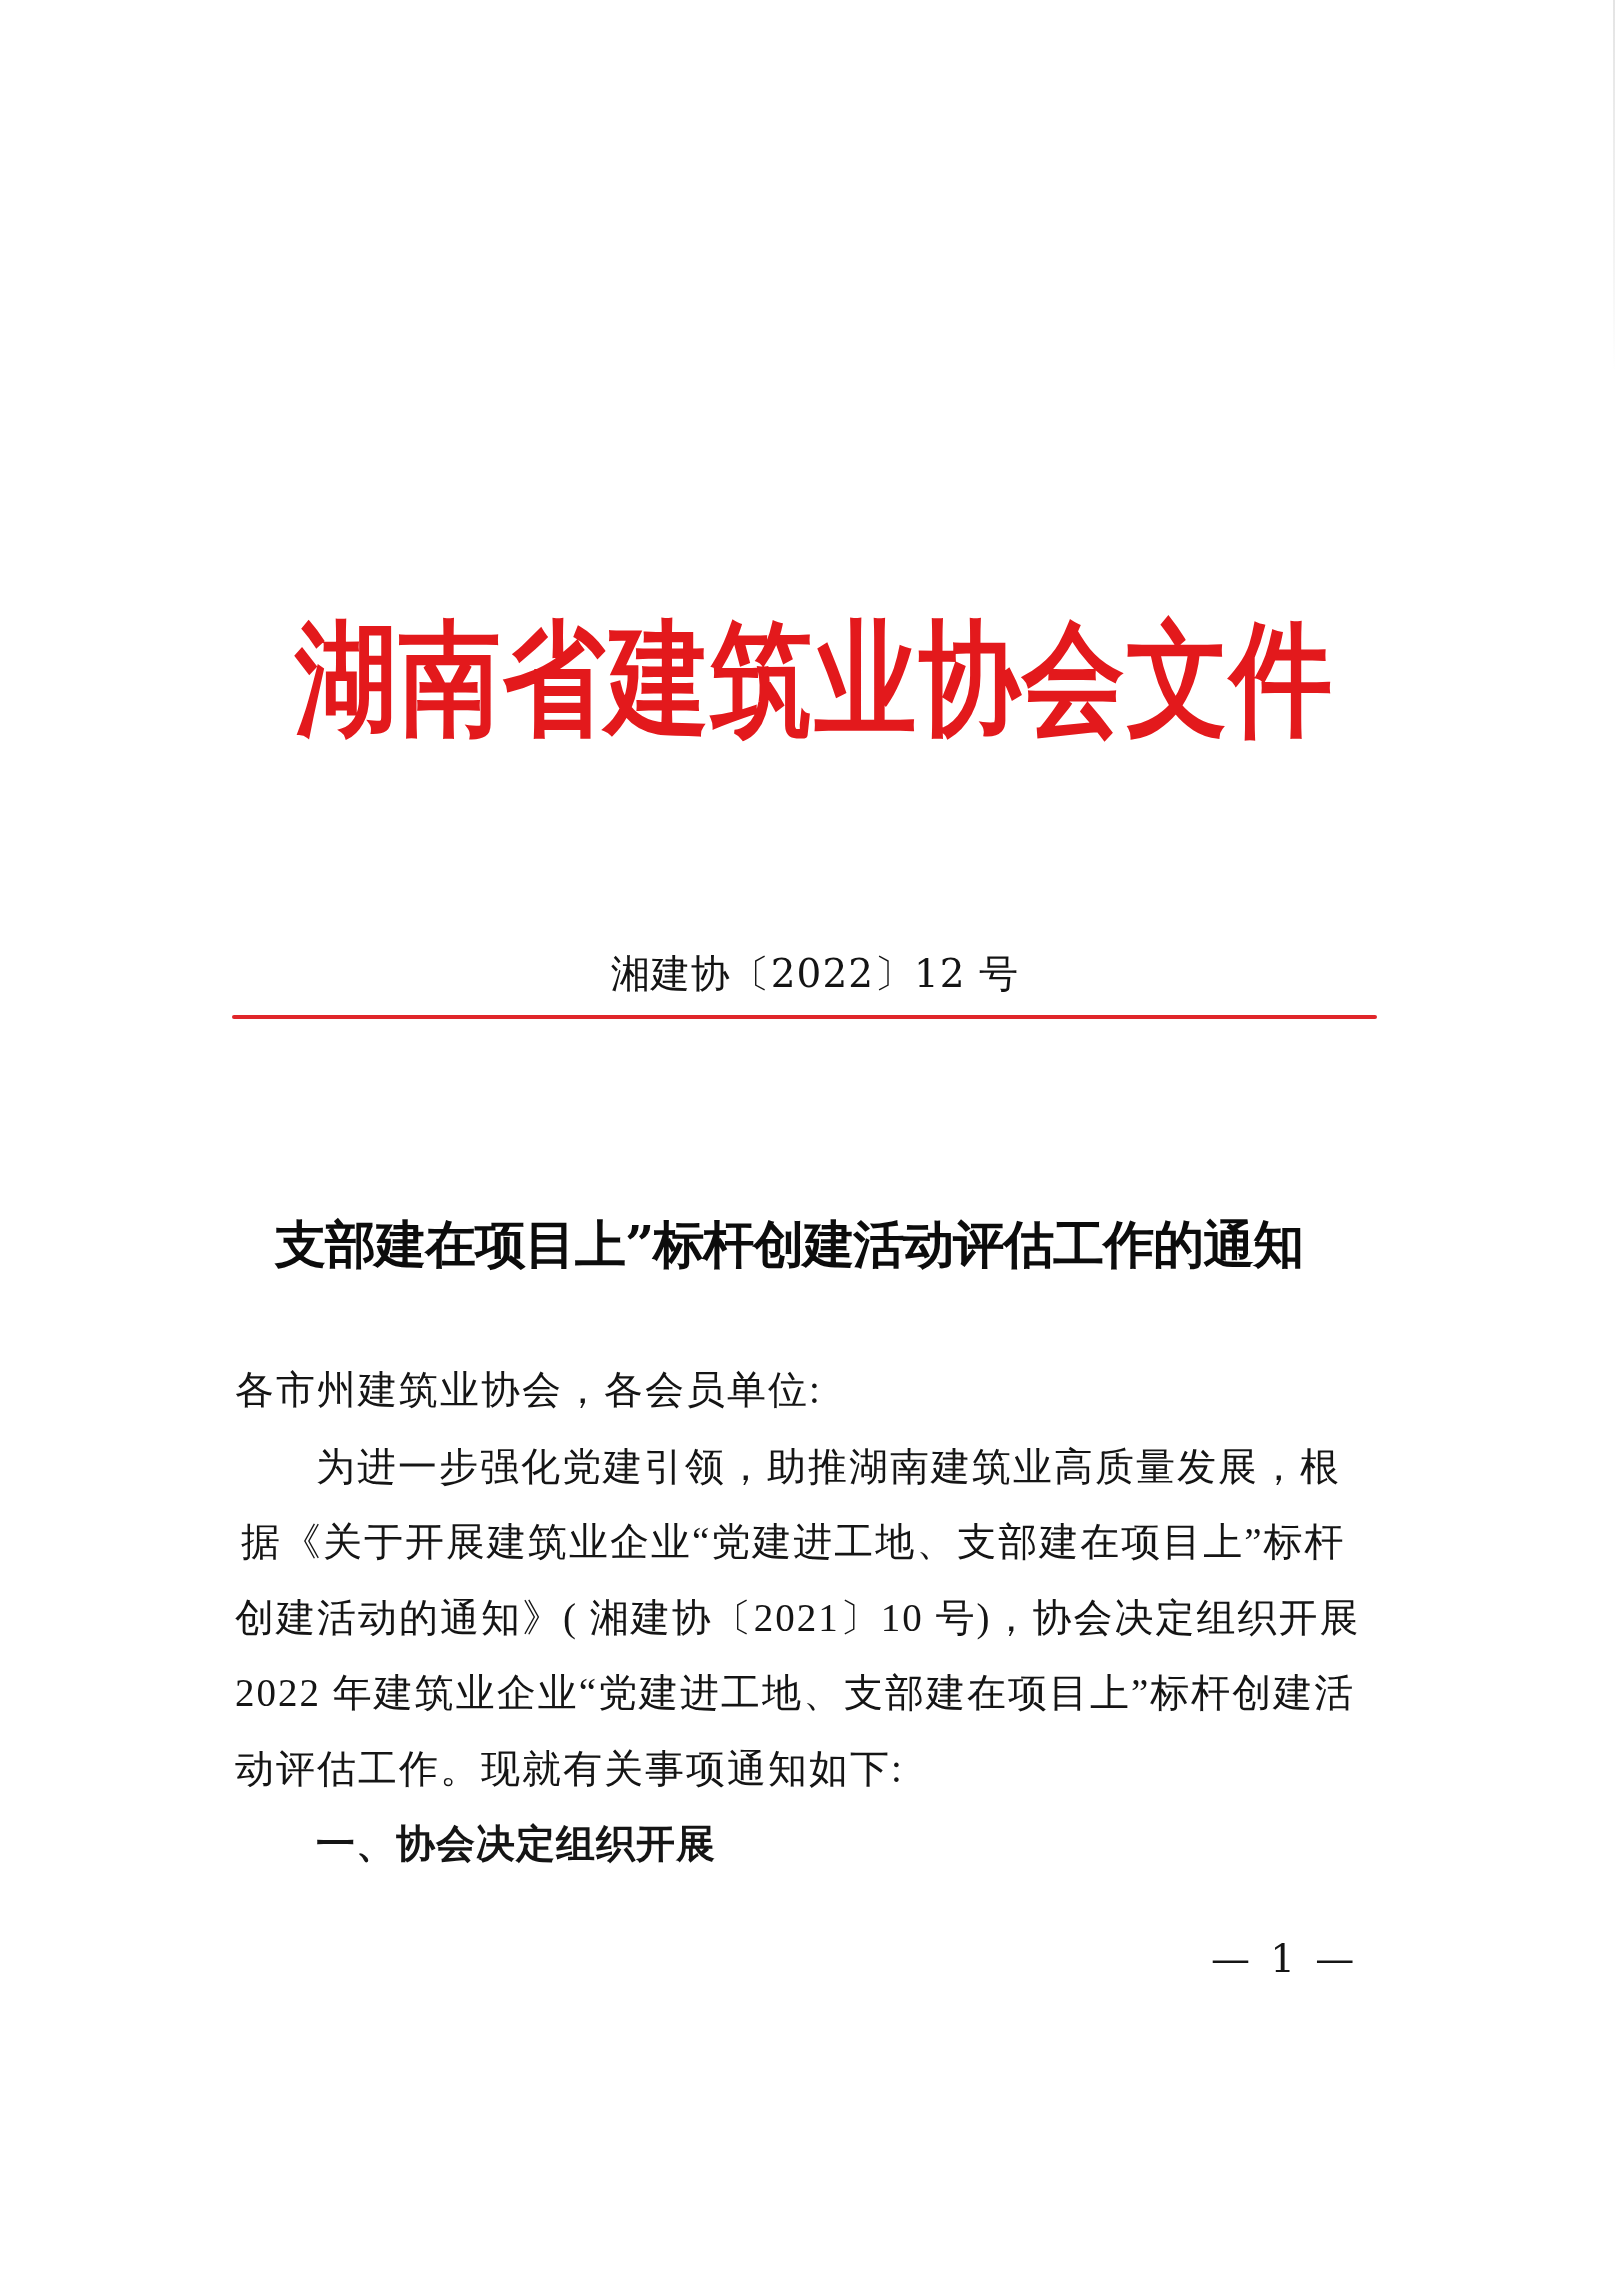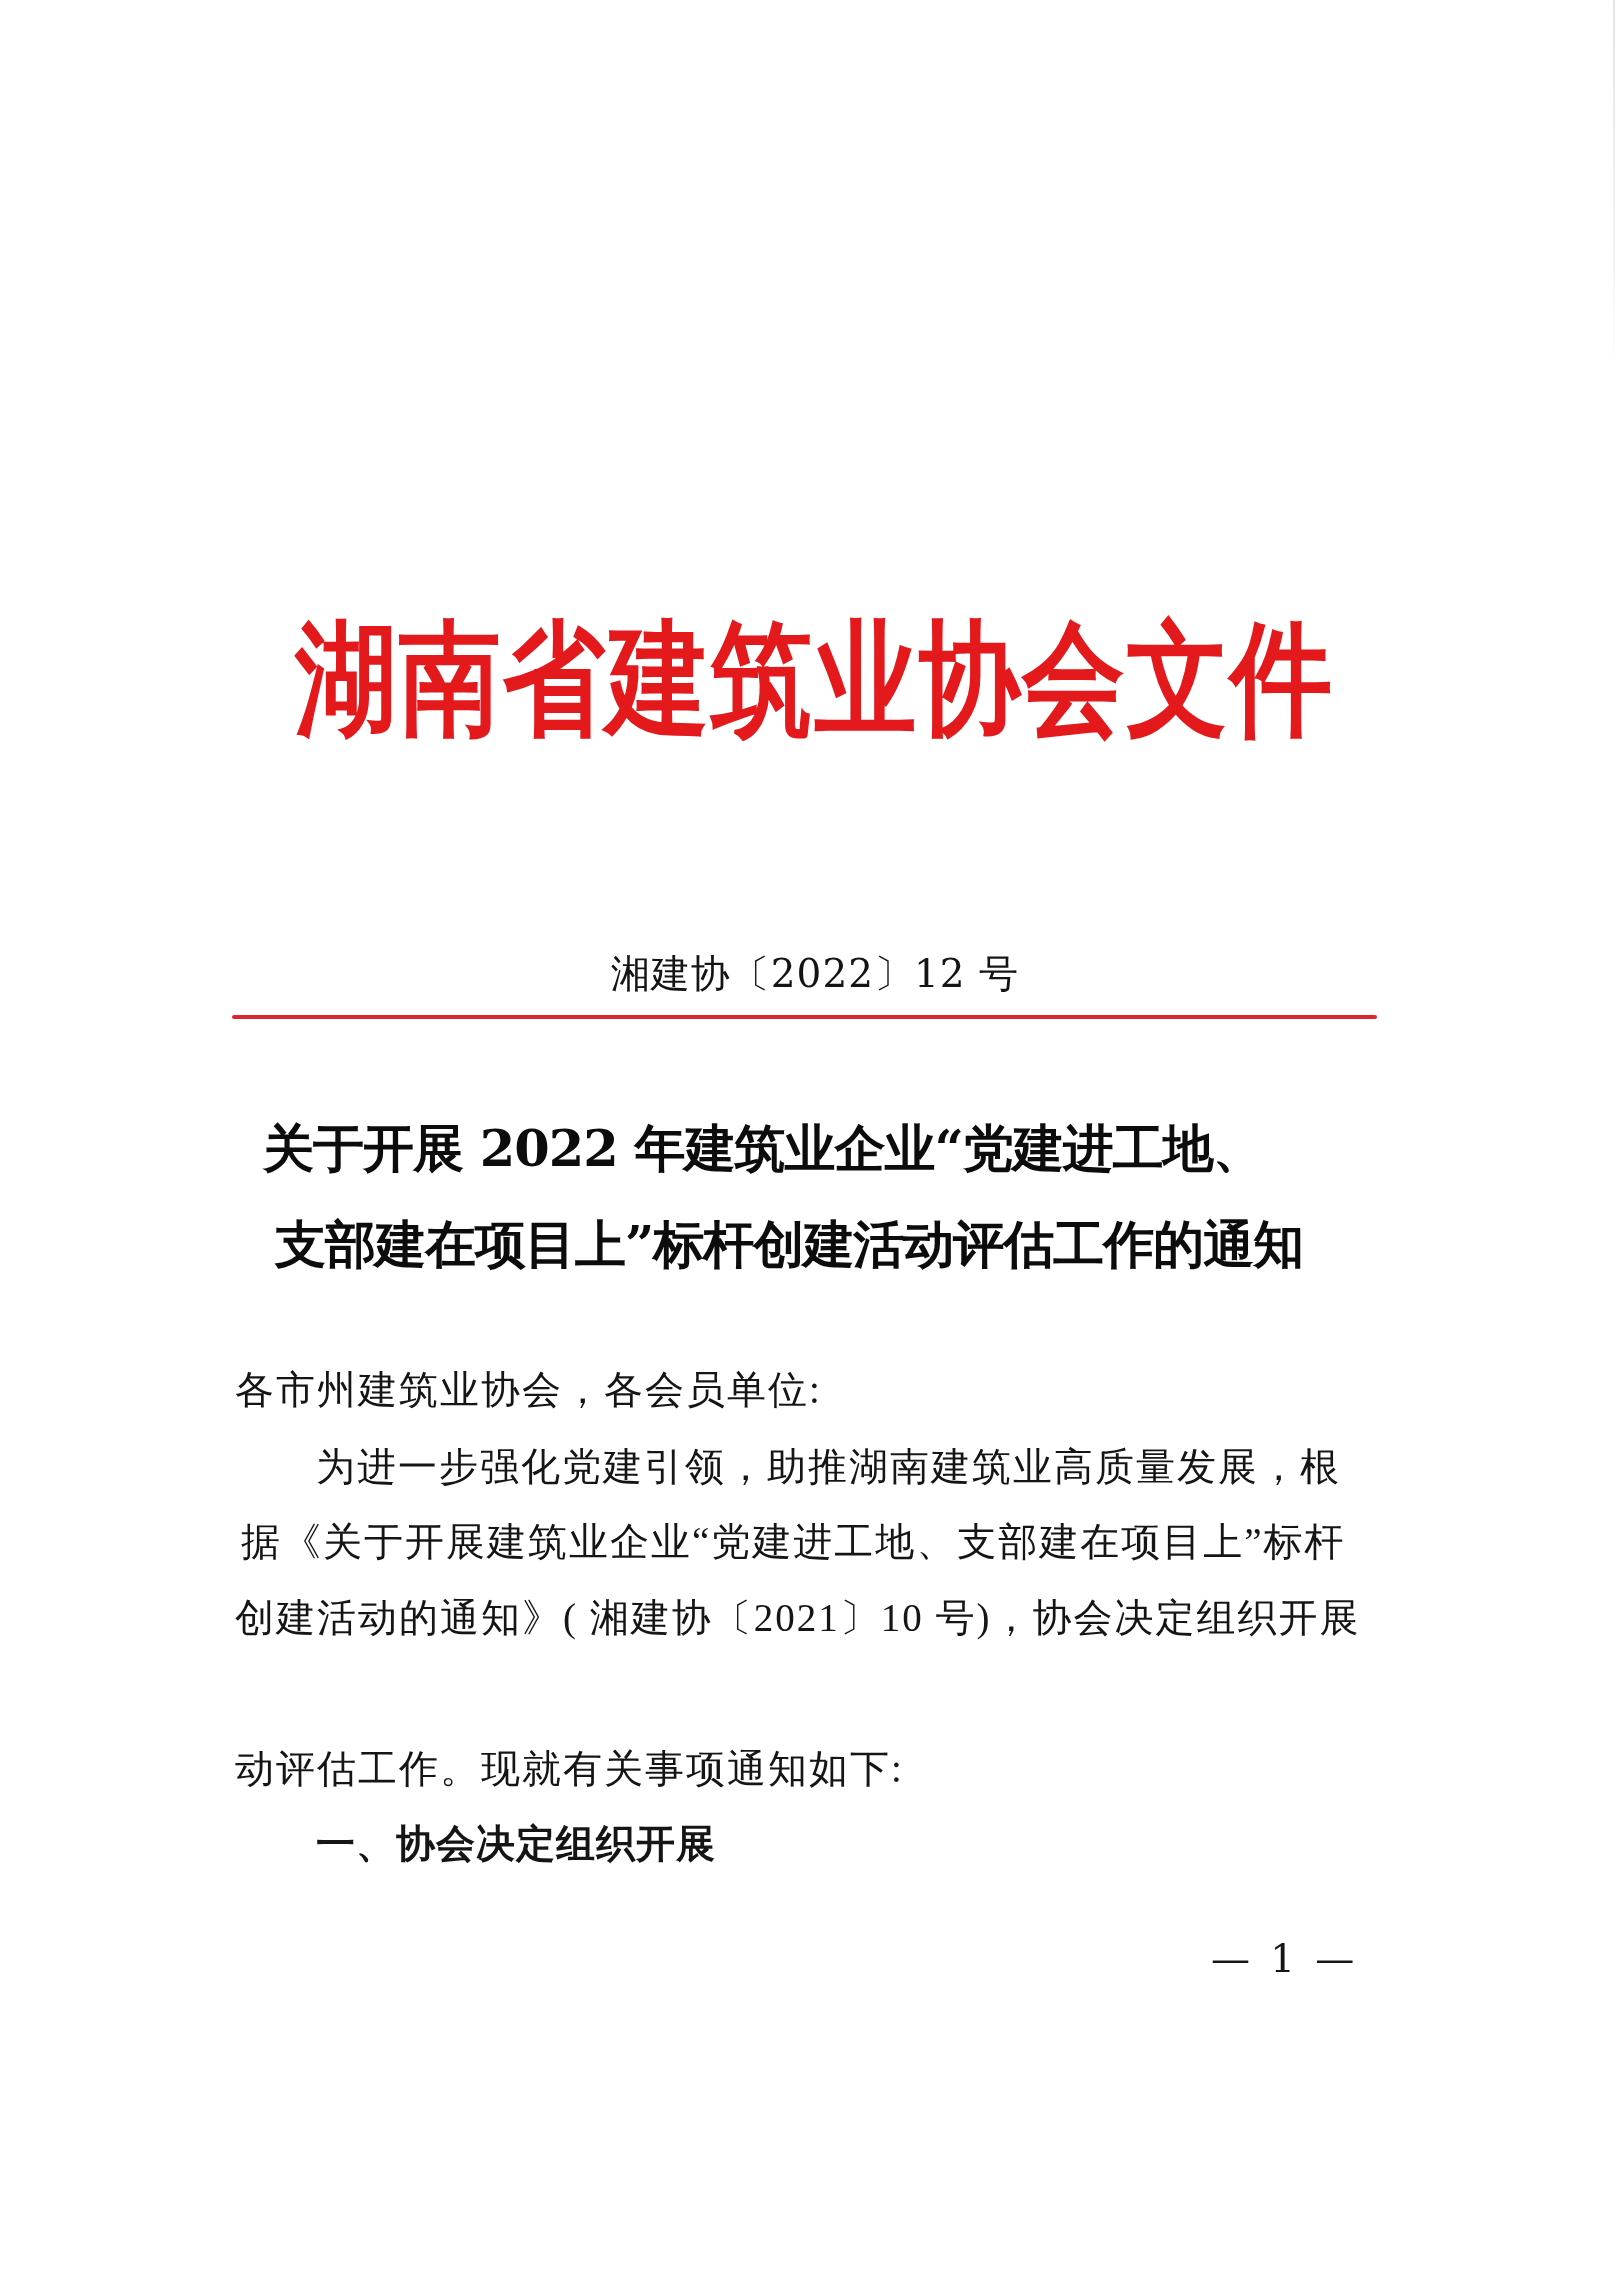--- a/index.html
+++ b/index.html
@@ -130,28 +130,28 @@
     <span>协</span>
     <span>会</span>
     <span>文</span>
     <span>件</span>
   </div>
 
   <div class="doc-number">湘建协〔2022〕12 号</div>
 
   <div class="red-rule"></div>
 
-  <div class="title title-1">关于开展 2022 年建筑业企业“党建进工地、</div>
   <div class="title title-2">支部建在项目上”标杆创建活动评估工作的通知</div>
 
   <div class="body-line" style="left:235px; top:1363px;">各市州建筑业协会，各会员单位:</div>
 
   <div class="body-line" style="left:316px; top:1440px;">为进一步强化党建引领，助推湖南建筑业高质量发展，根</div>
   <div class="body-line" style="left:235px; top:1515px;margin-left:6px;">据《关于开展建筑业企业“党建进工地、支部建在项目上”标杆</div>
   <div class="body-line" style="left:235px; top:1591px;">创建活动的通知》( 湘建协〔2021〕10 号)，协会决定组织开展</div>
+  <div class="body-line" style="left:235px; top:1666px;">2022 年建筑业企业“党建进工地、支部建在项目上”标杆创建活</div>
   <div class="body-line" style="left:235px; top:1742px;">动评估工作。现就有关事项通知如下:</div>
 
   <div class="body-line heading-line" style="left:316px; top:1817px;">一、协会决定组织开展</div>
 
 
   <div class="page-number">— 1 —</div>
 
 </div>
 
 

